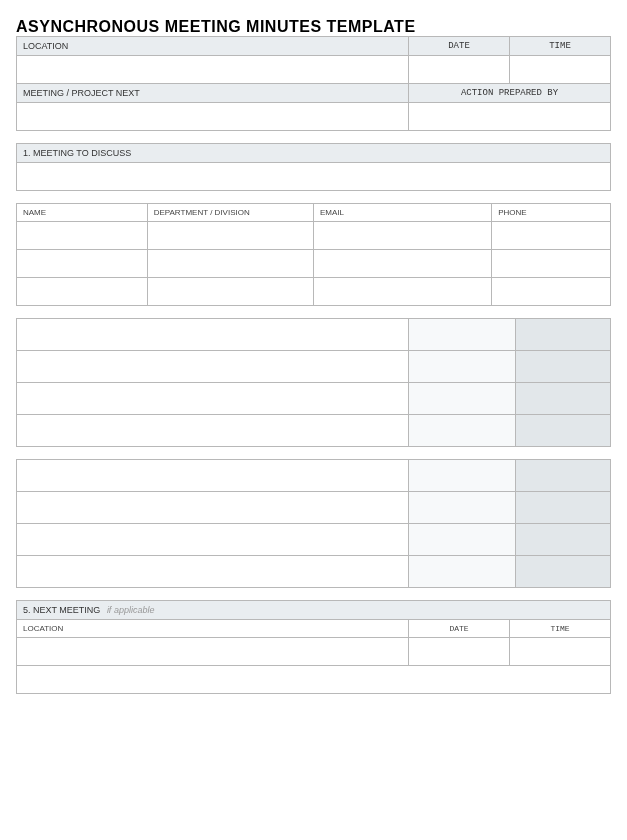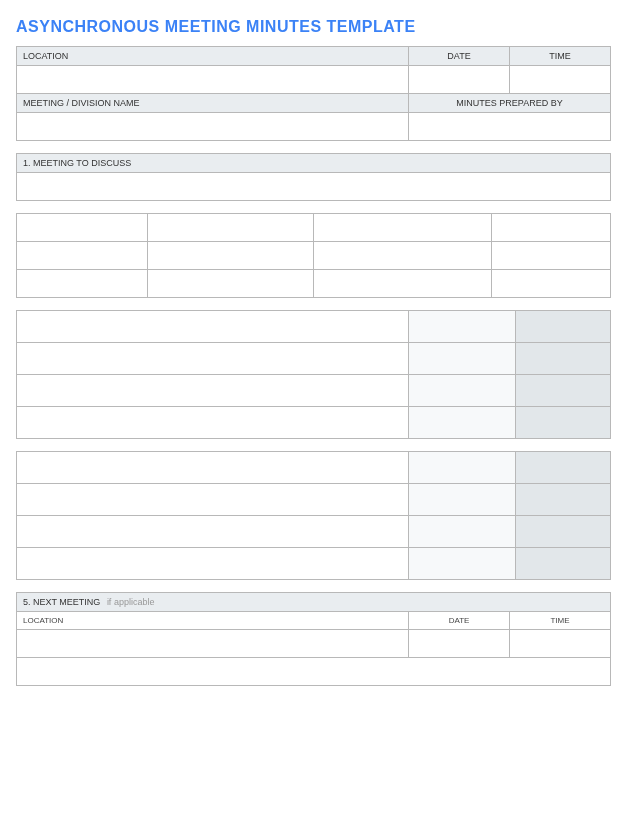--- a/index.html
+++ b/index.html
@@ -6,23 +6,22 @@
   body {
     font-family: Arial, Helvetica, sans-serif;
     background: #fff;
     width: 627px;
     padding: 18px 16px;
     color: #333;
   }
   h1 {
     font-size: 16px;
     font-weight: bold;
-    color: #3b82f6;
+    color: #000000;
     letter-spacing: 0.5px;
-    margin-bottom: 10px;
   }
   table {
     border-collapse: collapse;
     width: 100%;
     table-layout: fixed;
     padding-left: 20px;
   }
   td, th {
     border: 1px solid #b8b8b8;
     padding: 4px 6px;
@@ -35,27 +34,27 @@
   .section-header td, td.section-header {
     background: #e9edf0;
     font-size: 9px;
     color: #333;
   }
   .label-cell {
     background: #fff;
     font-size: 8px;
     color: #444;
   }
-  .center { text-align: center; }
+  .center { text-align: center; font-family: Liberation Mono, monospace; }
   .tall { height: 28px; }
   .taller { height: 32px; }
   .section-gap { height: 12px; }
   .shade-light { background: #f7f9fa; }
   .shade-med { background: #e2e7ea; }
-  .italic { color: #999; margin-left: 4px; }
+  .italic { font-style: italic; color: #999; margin-left: 4px; }
 </style>
 </head>
 <body>
 
 <h1>ASYNCHRONOUS MEETING MINUTES TEMPLATE</h1>
 
 <table>
   <colgroup>
     <col style="width:66%">
       <col style="width:17%">
@@ -66,22 +65,22 @@
     <td>LOCATION</td>
     <td class="center">DATE</td>
     <td class="center">TIME</td>
   </tr>
   <tr>
     <td class="tall"></td>
     <td class="tall"></td>
     <td class="tall"></td>
   </tr>
   <tr class="section-header">
-    <td>MEETING / DIVISION NAME</td>
-    <td colspan="2" class="center">MINUTES PREPARED BY</td>
+    <td>MEETING / PROJECT NEXT</td>
+    <td colspan="2" class="center">ACTION PREPARED BY</td>
   </tr>
   <tr>
     <td class="tall"></td>
     <td colspan="2" class="tall"></td>
   </tr>
 </tbody>
   </table>
 
 <div class="section-gap"></div>
 
@@ -99,20 +98,26 @@
 <div class="section-gap"></div>
 
 <table>
   <colgroup>
     <col style="width:22%">
       <col style="width:28%">
       <col style="width:30%">
       <col style="width:20%">
   </colgroup>
   <tbody>
+  <tr>
+    <td class="label-cell">NAME</td>
+    <td class="label-cell">DEPARTMENT / DIVISION</td>
+    <td class="label-cell">EMAIL</td>
+    <td class="label-cell">PHONE</td>
+  </tr>
   <tr>
         <td class="tall"></td>
         <td class="tall"></td>
         <td class="tall"></td>
         <td class="tall"></td>
       </tr>
   <tr>
         <td class="tall"></td>
         <td class="tall"></td>
         <td class="tall"></td>

